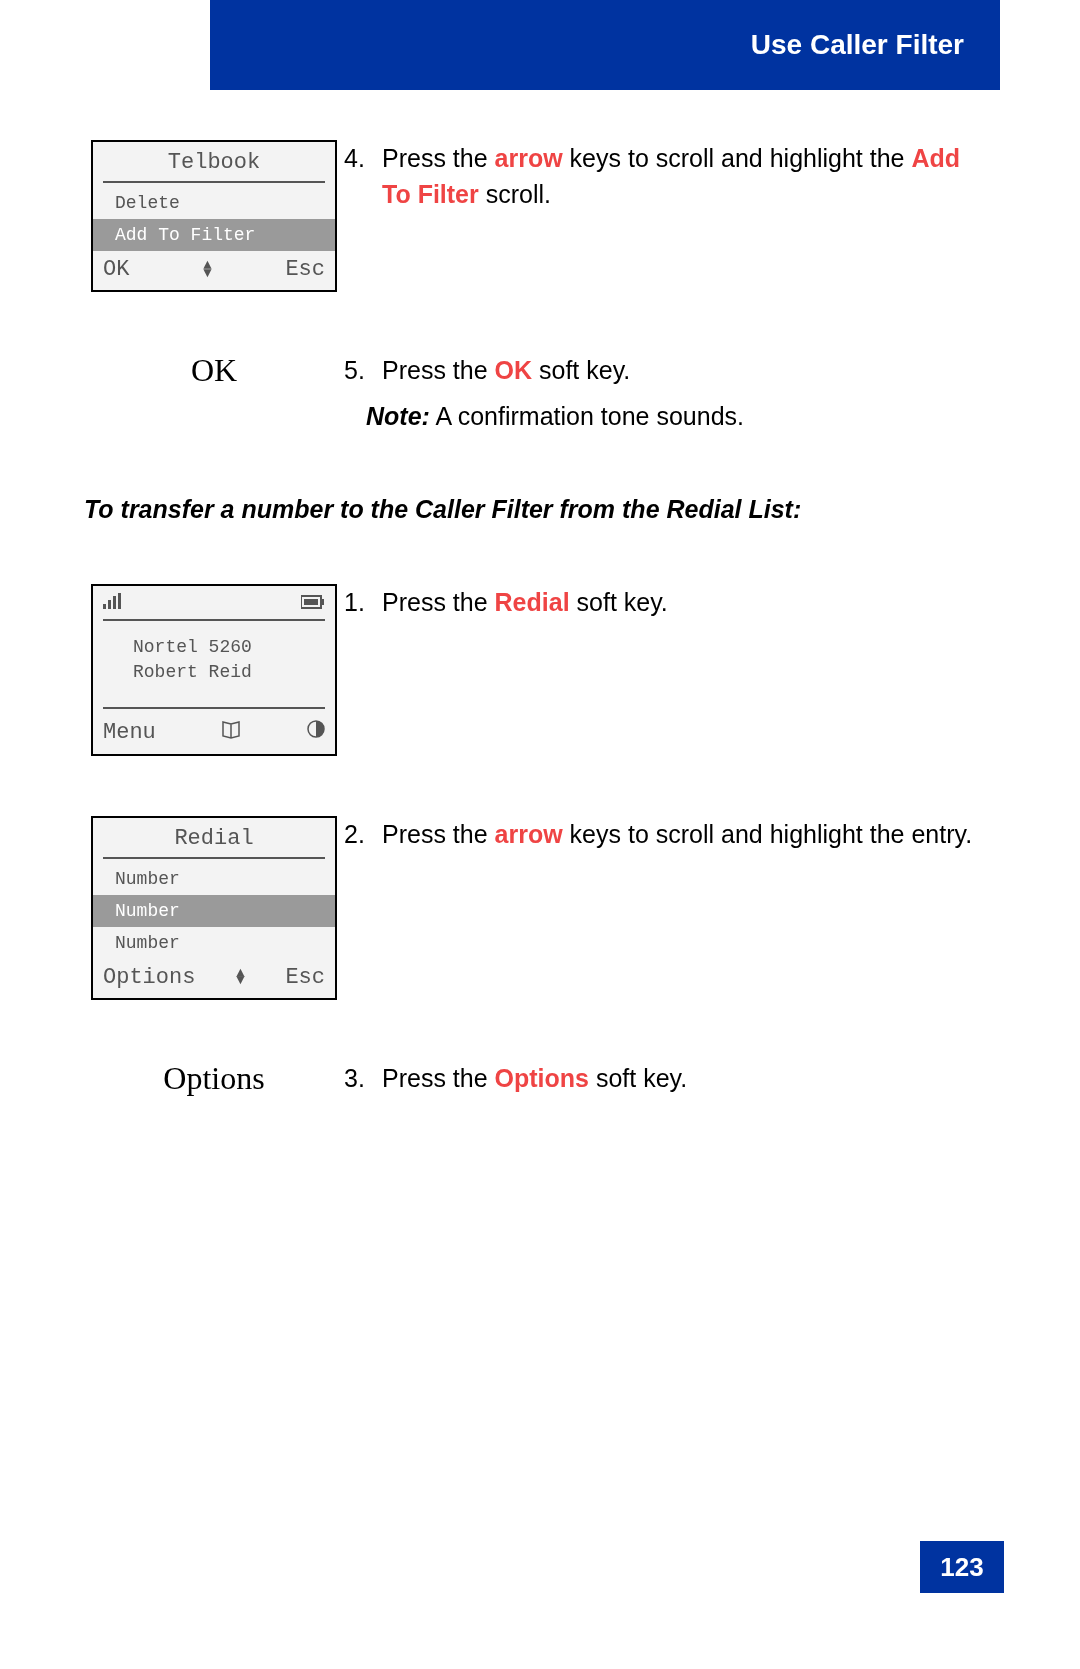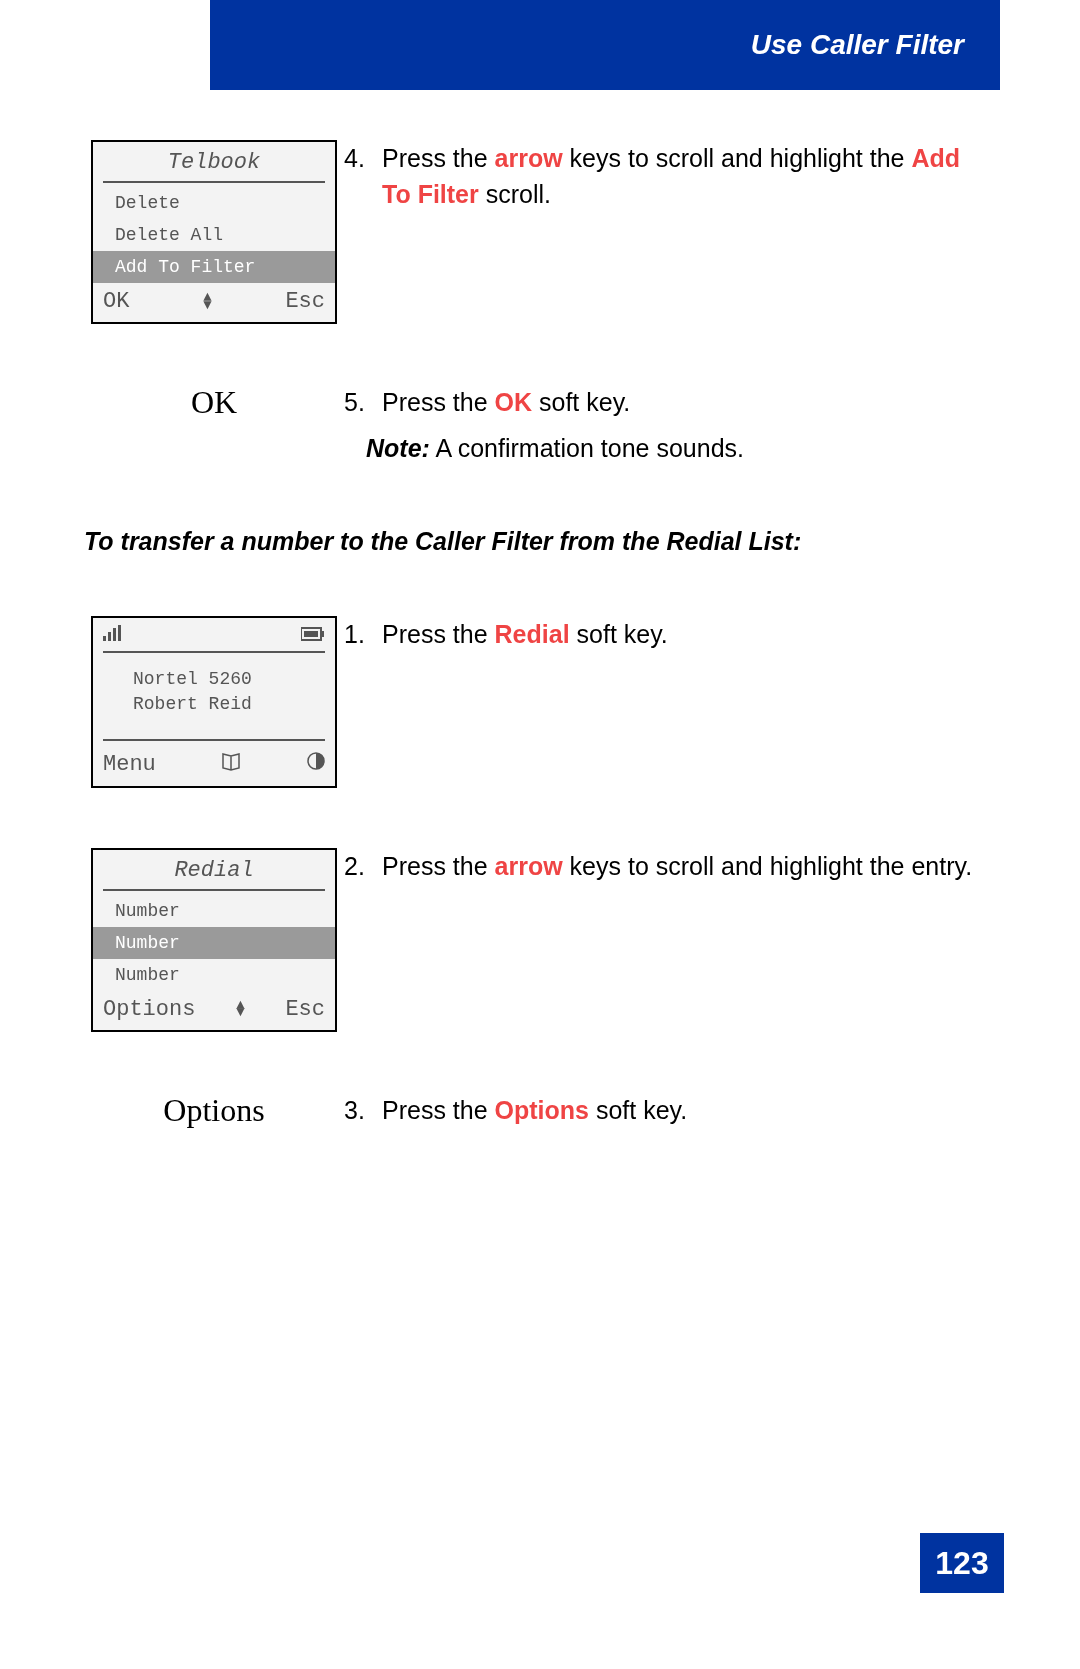--- a/index.html
+++ b/index.html
@@ -18,21 +18,20 @@
     width: 790px;
     height: 90px;
     background: #0033a0;
     color: #fff;
     display: flex;
     align-items: center;
     justify-content: flex-end;
     padding-right: 36px;
     font-size: 28px;
     font-weight: bold;
-    font-style: italic;
   }
   .content {
     position: absolute;
     top: 140px;
     left: 84px;
     width: 910px;
   }
   .row {
     display: flex;
     align-items: flex-start;
@@ -68,21 +67,20 @@
     width: 246px;
     border: 2px solid #000;
     background: #f3f3f3;
     font-family: "Courier New", monospace;
     color: #555;
   }
   .screen .title {
     text-align: center;
     font-size: 22px;
     padding: 8px 8px 6px;
-    font-style: italic;
   }
   .screen .hr {
     border-top: 2px solid #555;
     margin: 0 10px 4px;
   }
   .screen .item {
     font-size: 18px;
     padding: 6px 22px;
   }
   .screen .item.sel {
@@ -126,25 +124,25 @@
     align-items: center;
     padding: 6px 10px 8px;
     font-size: 22px;
   }
 
   .page-num-box {
     position: absolute;
     right: 76px;
     bottom: 76px;
     width: 84px;
-    height: 60px;
+    height: 52px;
     background: #0033a0;
     color: #fff;
     font-weight: bold;
-    font-size: 32px;
+    font-size: 26px;
     display: flex;
     align-items: center;
     justify-content: center;
   }
   .instr-line { display:flex; }
   .instr-text { flex:1; }
   .sub-line { margin-left:22px; margin-top:10px; }
 </style>
 </head>
 <body>
@@ -154,21 +152,20 @@
 </div>
 
 <div class="content">
 
   <div class="row">
     <div class="left-col">
       <div class="screen">
         <div class="title">Telbook</div>
         <div class="hr"></div>
         <div class="item">Delete</div>
-        <div class="item">Delete All</div>
         <div class="item sel">Add To Filter</div>
         <div class="footer">
           <span>OK</span>
           <span class="arrows">
               <span>▲</span>
               <span>▼</span>
             </span>
           <span>Esc</span>
         </div>
       </div>

